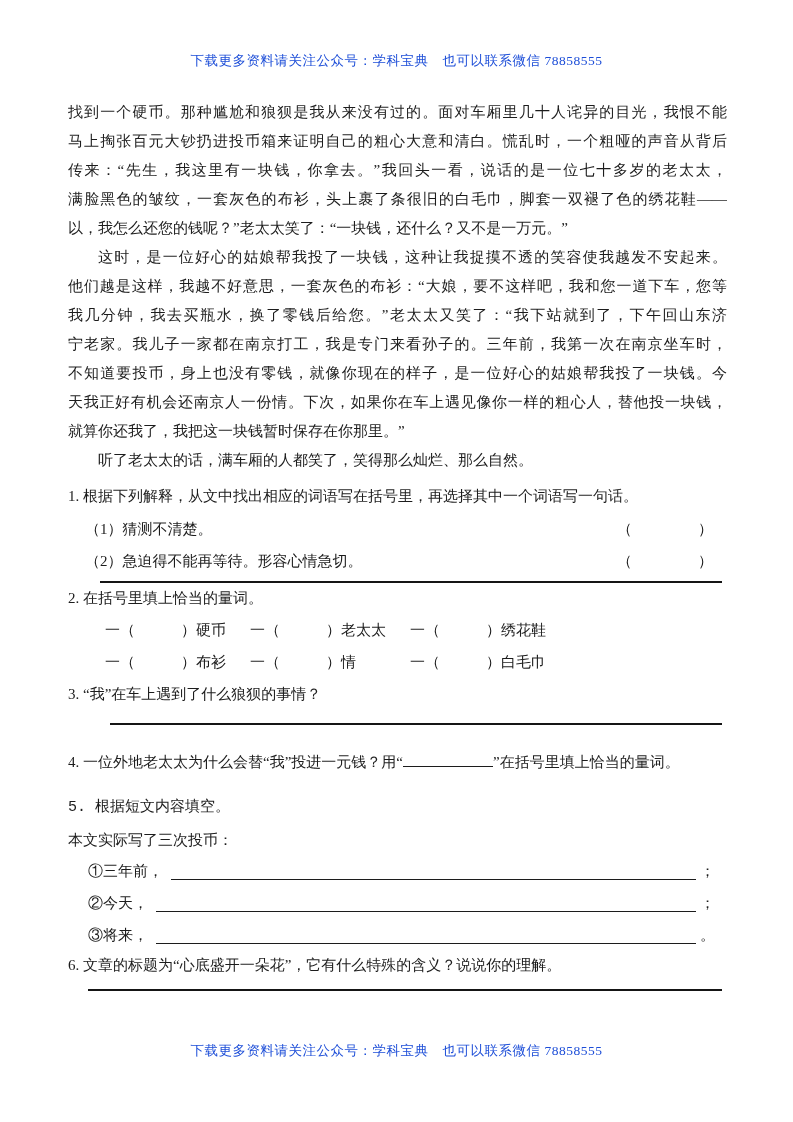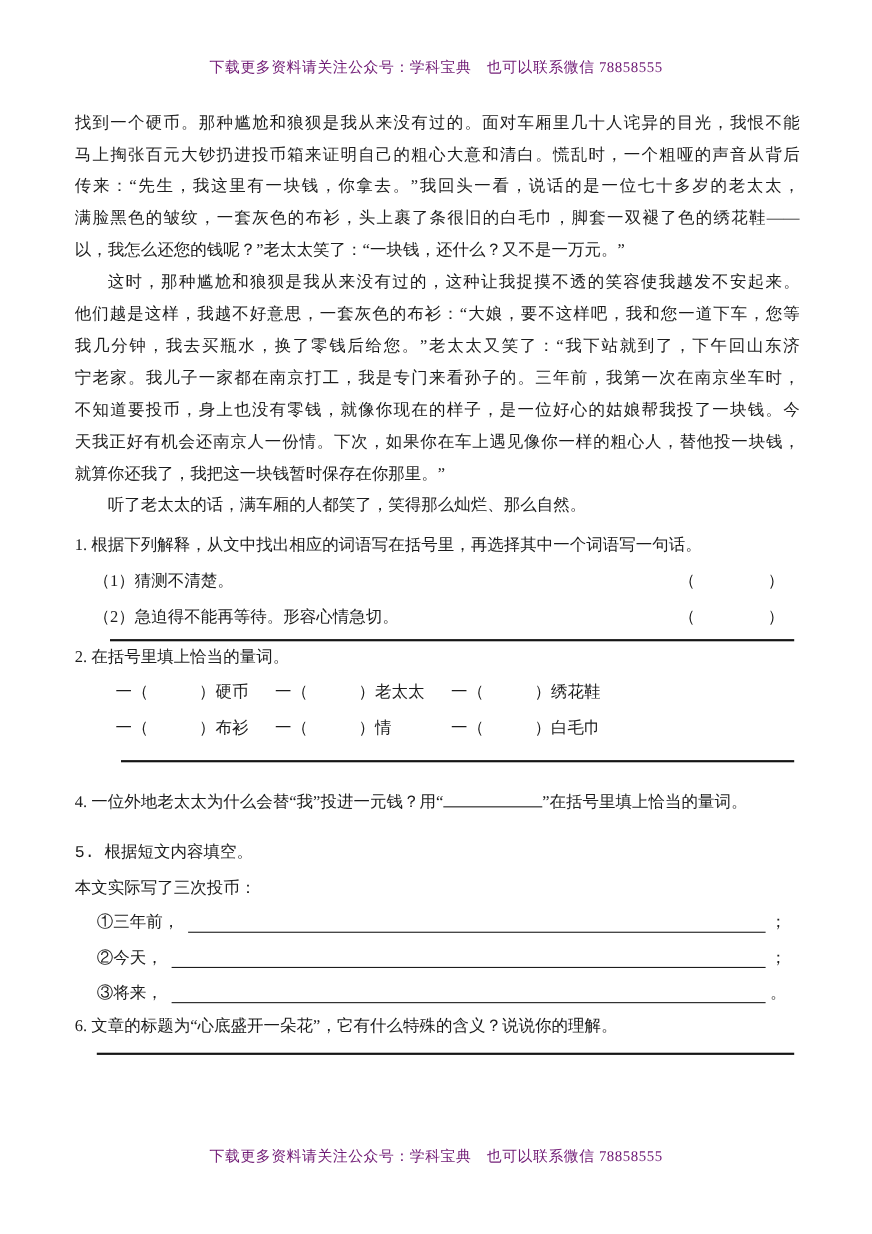--- a/index.html
+++ b/index.html
@@ -9,21 +9,21 @@
     margin: 0 auto;
     background: #ffffff;
     font-family: "Liberation Serif", "DejaVu Serif", serif;
     color: #1c1c1c;
     overflow: hidden;
   }
   .header-note, .footer-note {
     position: absolute; left: 0; width: 100%;
     text-align: center;
     font-size: 13.5px;
-    color: #701a75;
+    color: #1d4ed8;
     letter-spacing: 0.5px;
   }
   .header-note { top: 52px; }
   .footer-note { top: 1042px; }
 
   .content {
     position: absolute;
     left: 68px; top: 98px;
     width: 659px;
     font-size: 15px;
@@ -95,21 +95,21 @@
   <div class="header-note">下载更多资料请关注公众号：学科宝典　也可以联系微信 78858555</div>
 
   <div class="content">
 
     <div class="passage">
       <div class="line">找到一个硬币。那种尴尬和狼狈是我从来没有过的。面对车厢里几十人诧异的目光，我恨不能</div>
       <div class="line">马上掏张百元大钞扔进投币箱来证明自己的粗心大意和清白。慌乱时，一个粗哑的声音从背后</div>
       <div class="line">传来：“先生，我这里有一块钱，你拿去。”我回头一看，说话的是一位七十多岁的老太太，</div>
       <div class="line">满脸黑色的皱纹，一套灰色的布衫，头上裹了条很旧的白毛巾，脚套一双褪了色的绣花鞋——</div>
       <div class="line endline">以，我怎么还您的钱呢？”老太太笑了：“一块钱，还什么？又不是一万元。”</div>
-      <div class="line indent">这时，那种尴尬和狼狈是我从来没有过的，这种让我捉摸不透的笑容使我越发不安起来。</div>
+      <div class="line indent">这时，是一位好心的姑娘帮我投了一块钱，这种让我捉摸不透的笑容使我越发不安起来。</div>
       <div class="line">他们越是这样，我越不好意思，一套灰色的布衫：“大娘，要不这样吧，我和您一道下车，您等</div>
       <div class="line">我几分钟，我去买瓶水，换了零钱后给您。”老太太又笑了：“我下站就到了，下午回山东济</div>
       <div class="line">宁老家。我儿子一家都在南京打工，我是专门来看孙子的。三年前，我第一次在南京坐车时，</div>
       <div class="line">不知道要投币，身上也没有零钱，就像你现在的样子，是一位好心的姑娘帮我投了一块钱。今</div>
       <div class="line">天我正好有机会还南京人一份情。下次，如果你在车上遇见像你一样的粗心人，替他投一块钱，</div>
       <div class="line endline">就算你还我了，我把这一块钱暂时保存在你那里。”</div>
       <div class="line endline indent">听了老太太的话，满车厢的人都笑了，笑得那么灿烂、那么自然。</div>
     </div>
 
     <div class="q-text q1-text">1. 根据下列解释，从文中找出相应的词语写在括号里，再选择其中一个词语写一句话。</div>
@@ -164,20 +164,21 @@
           <span>情</span>
       </div>
       <div class="q2-cell c3">
         <span>一（</span>
           <span class="q2-gap"></span>
           <span>）</span>
           <span>白毛巾</span>
       </div>
     </div>
 
+    <div class="q-text q3-text">3. “我”在车上遇到了什么狼狈的事情？</div>
     <hr class="rule rule-q3">
 
     <div class="q4-line">
       <span>4. 一位外地老太太为什么会替“我”投进一元钱？用“</span><span class="inline-blank"></span><span>”在括号里填上恰当的量词。</span>
     </div>
 
     <div class="q-text q5-text">5. 根据短文内容填空。</div>
     <div class="q5-intro">本文实际写了三次投币：</div>
     <div class="q5-item">
       <span>①三年前，</span>

